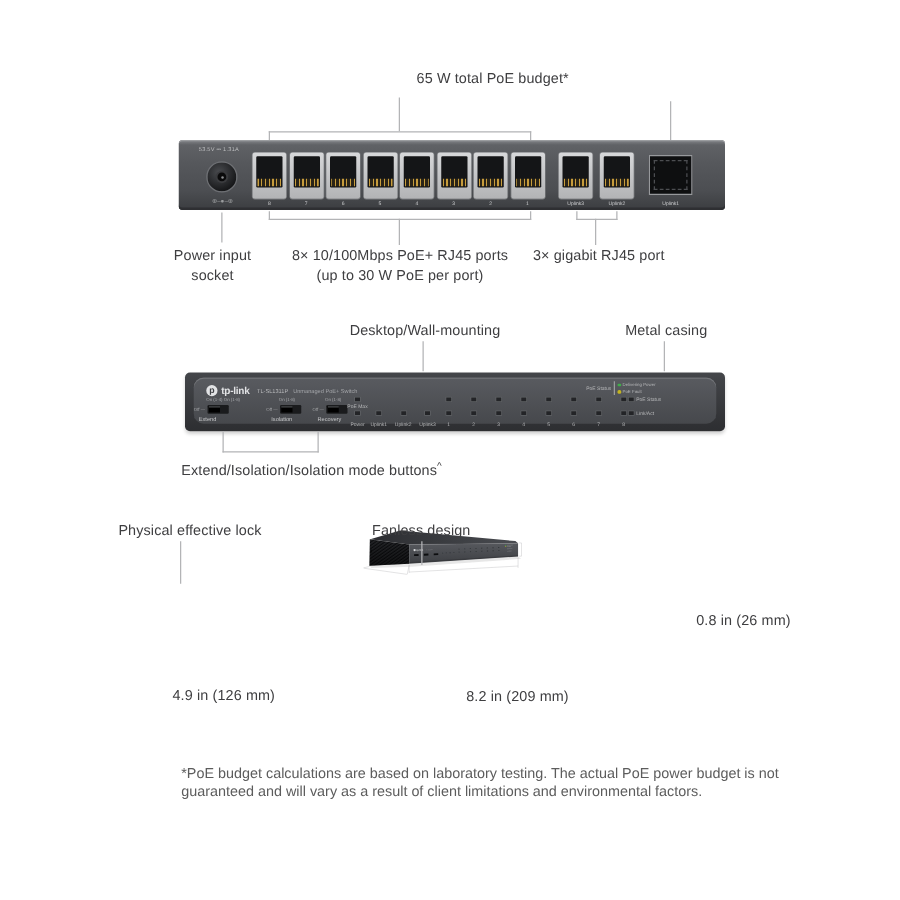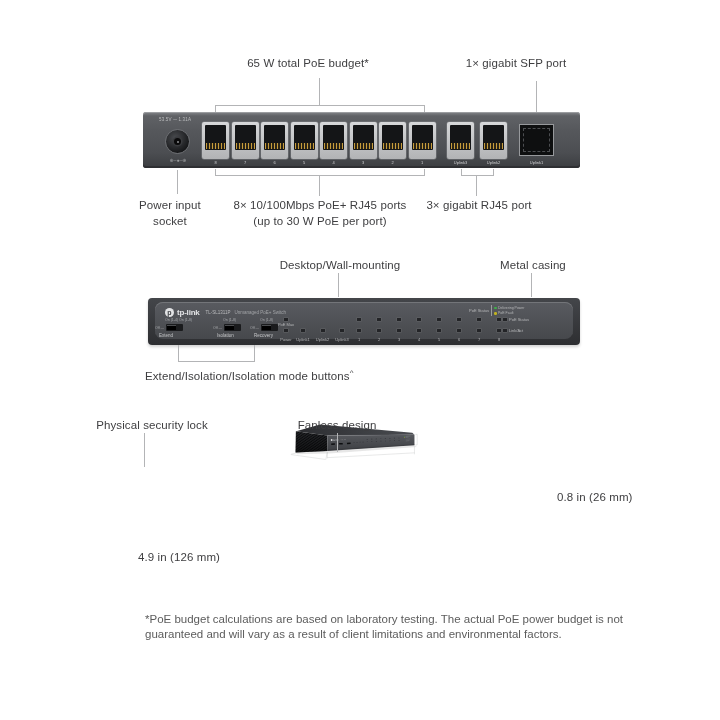--- a/index.html
+++ b/index.html
@@ -70,22 +70,21 @@
 
   .footnotes{position:absolute;left:145px;top:612px;width:484px;font-size:11.5px;
     color:#5c5c5c;line-height:1.33;}
   sup.mk{font-size:8px;}
 </style>
 </head>
 <body>
 
 <div class="canvas">
 
-  <div class="ann center" style="left:188px;top:56px;width:240px;">65 W total PoE budget*</div>
-  <div class="ann center" style="left:426px;top:56px;width:180px;">1× gigabit SFP port</div>
+  <div class="ann center" style="left:215px;top:56px;width:240px;text-align:right;">65 W total PoE budget*</div>
 
   <div class="lead" style="left:319px;top:78px;height:27px;"></div>
   <div class="bracket-down" style="left:215px;top:105px;width:208px;"></div>
   <div class="lead" style="left:536px;top:81px;height:39px;"></div>
 
   <div class="rear-device">
     <div class="rating">53.5V ⎓ 1.31A</div>
     <div class="dc-jack">
       <div class="dc-hole"></div>
       <div class="dc-pin"></div>
@@ -339,23 +338,24 @@
       <rect x="250.5" y="21.5" width="12" height="1.4" fill="#9a9c9f" opacity="0.5"></rect>
     </g>
 
     <g stroke="#b3b4b6" stroke-width="1" fill="none">
       <path d="M543,479 L549,479 M549,479 L549,514 M543,514 L549,514"></path>
       <path d="M148,541 L131,545 M252,537 L247,562 M133,546 L246,562"></path>
       <path d="M252,538 L252,558 M540,519 L540,545 M252,556 L540,540"></path>
     </g>
   </svg>
 
-  <div class="ann center" style="left:72px;top:418px;width:160px;">Physical security lock</div>
+  <div class="ann center" style="left:72px;top:418px;width:160px;">Physical effective lock</div>
   <div class="ann center" style="left:257px;top:418px;width:160px;">Fanless design</div>
   <div class="lead" style="left:144px;top:433px;height:34px;"></div>
   <div class="lead" style="left:337px;top:433px;height:19px;"></div>
   <div class="ann" style="left:557px;top:490px;white-space:nowrap;">0.8 in (26 mm)</div>
   <div class="ann center" style="left:109px;top:550px;width:140px;">4.9 in (126 mm)</div>
+  <div class="ann center" style="left:334px;top:551px;width:160px;">8.2 in (209 mm)</div>
 
   <div class="footnotes">
     <div>*PoE budget calculations are based on laboratory testing. The actual PoE power budget is not guaranteed and will vary as a result of client limitations and environmental factors.</div>
   </div>
 </div>
 
 </body></html>

